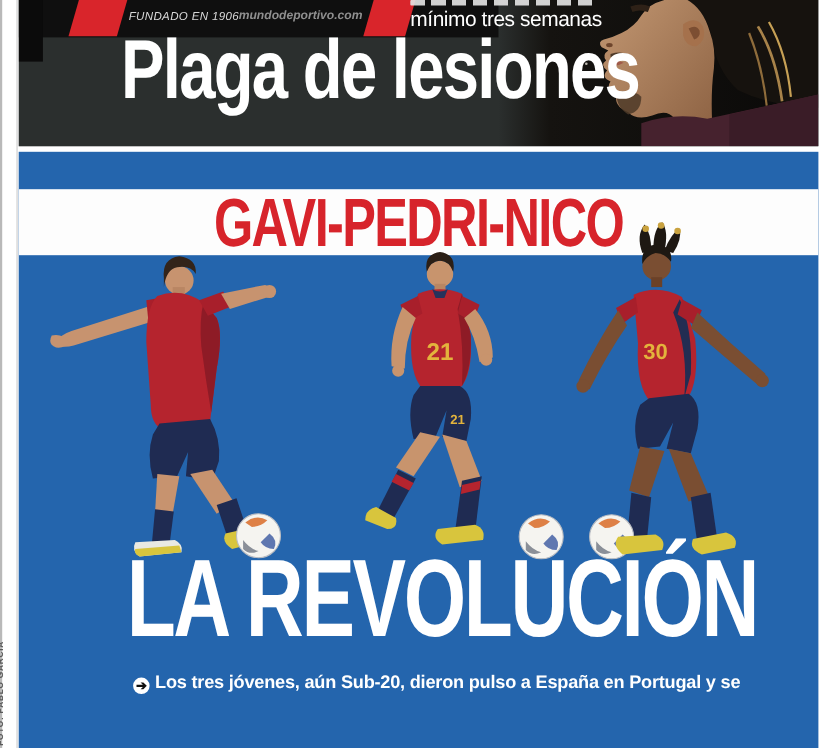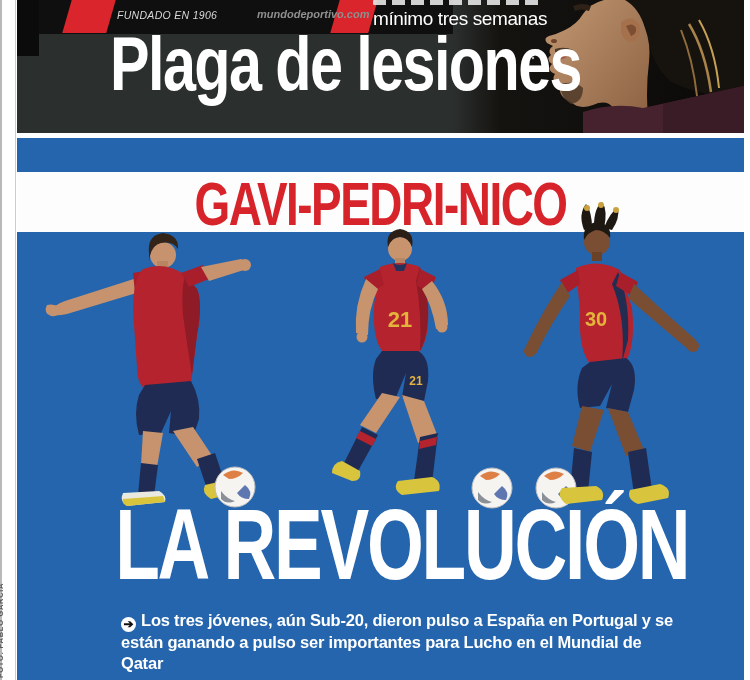--- a/index.html
+++ b/index.html
@@ -16,21 +16,21 @@
   
   .header{position:absolute;left:17px;top:0;width:727px;height:133px;background:#2b2f2e;overflow:hidden;}
   .mast-strip{position:absolute;left:0;top:0;width:462px;height:34px;background:#0f0f0f;}
   .mast-black-bar{position:absolute;left:0;top:0;width:22px;height:56px;background:#0b0b0b;z-index:2;}
   .red-skew{position:absolute;top:0;height:33px;background:#d9252b;transform:skewX(-16deg);z-index:2;}
   .red-left{left:50px;width:44px;}
   .red-right{left:318px;width:38px;}
   .founded{position:absolute;left:100px;top:9px;font-size:10.5px;font-style:italic;
         color:#d8d8d8;letter-spacing:.3px;z-index:3;}
   .website{position:absolute;left:200px;top:8px;font-size:11px;font-weight:bold;font-style:italic;
-        color:#8f8f8f;z-index:3;margin-left:40px;}
+        color:#8f8f8f;z-index:3;}
   .injury-headline{position:absolute;left:93px;top:26px;z-index:4;color:#ffffff;
         font-size:76px;line-height:76px;font-weight:bold;letter-spacing:-2px;
         transform:scaleX(.78);transform-origin:0 50%;white-space:nowrap;}
   .injury-deck{position:absolute;left:356px;top:0;z-index:4;width:190px;}
   .clipped-remnant{height:5px;width:168px;opacity:.9;border-radius:1px;
         background:repeating-linear-gradient(90deg,#e6e6e6 0 13px,rgba(0,0,0,0) 13px 19px);}
   .injury-deck-line{margin-top:3px;font-size:19px;font-weight:normal;color:#ffffff;letter-spacing:-.4px;}
   .profile-photo{position:absolute;left:436px;top:0;z-index:1;}
 
   
@@ -221,21 +221,20 @@
         <path d="M130,290 L160,284 Q172,288 168,298 L138,304 Q126,299 130,290 Z" fill="#d8c53d"></path>
       </g>
     </svg>
 
     <div class="main-headline">LA REVOLUCIÓN</div>
 
     <div class="main-deck">
       <div>
         <span class="arrow-badge">➔</span><span>Los tres jóvenes, aún Sub-20, dieron pulso a España en Portugal y se</span>
       </div>
-      <div>están ganando a pulso ser importantes para Lucho en el Mundial de Qatar</div>
     </div>
   </div>
 
   <div class="edge-line"></div>
   <div class="margin-hairline"></div>
   <div class="photo-credit">FOTO: PABLO GARCÍA</div>
 
 </div>
 
 </body></html>

